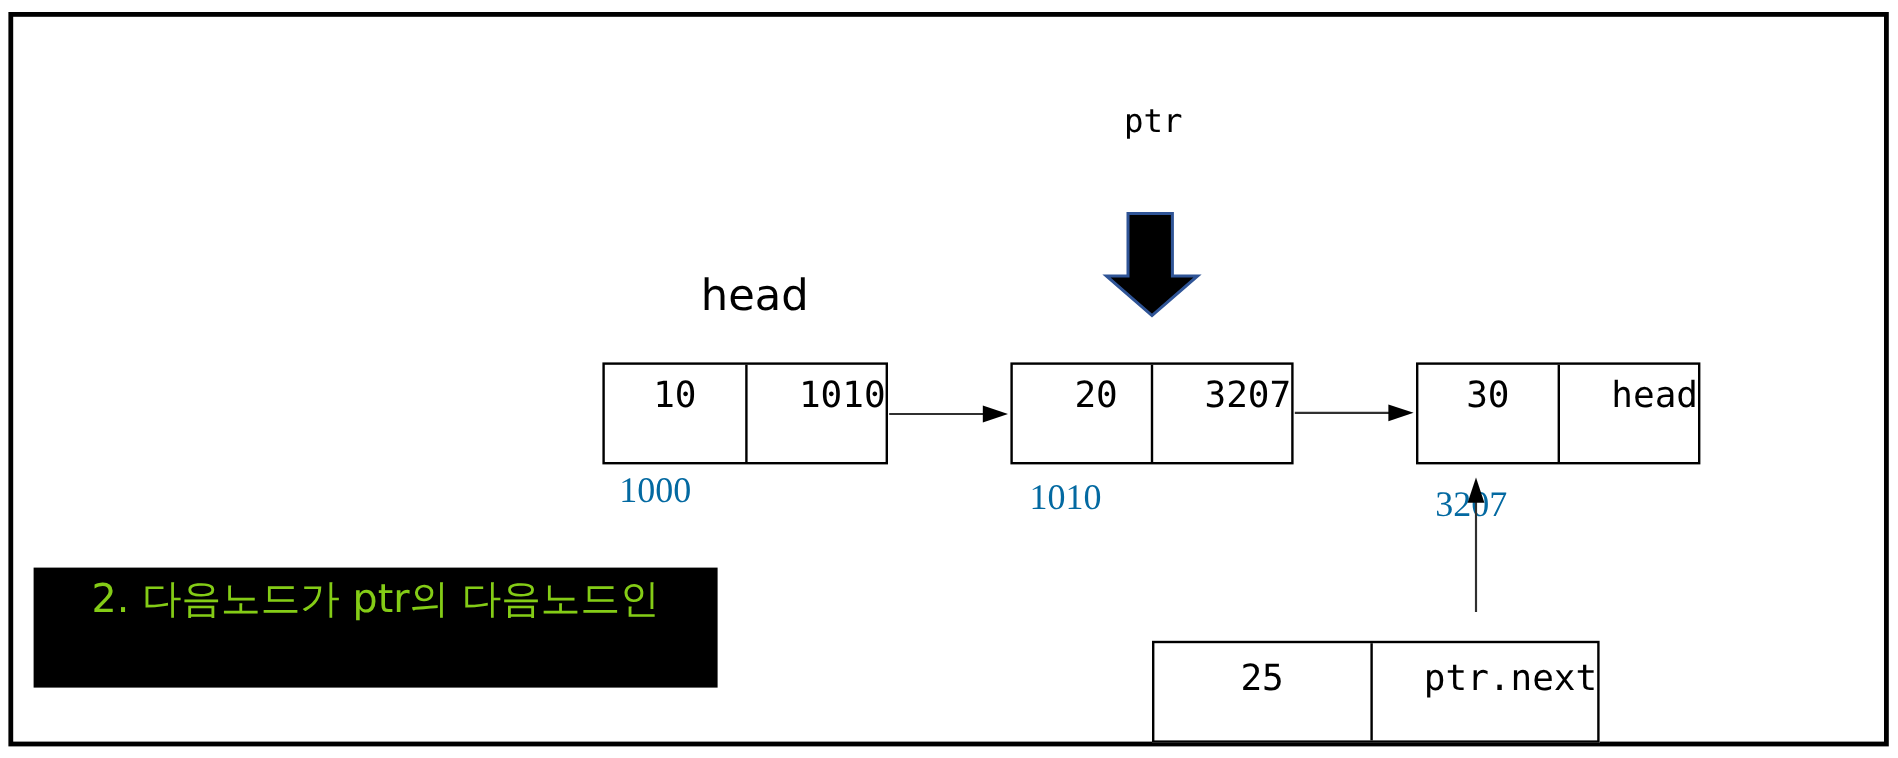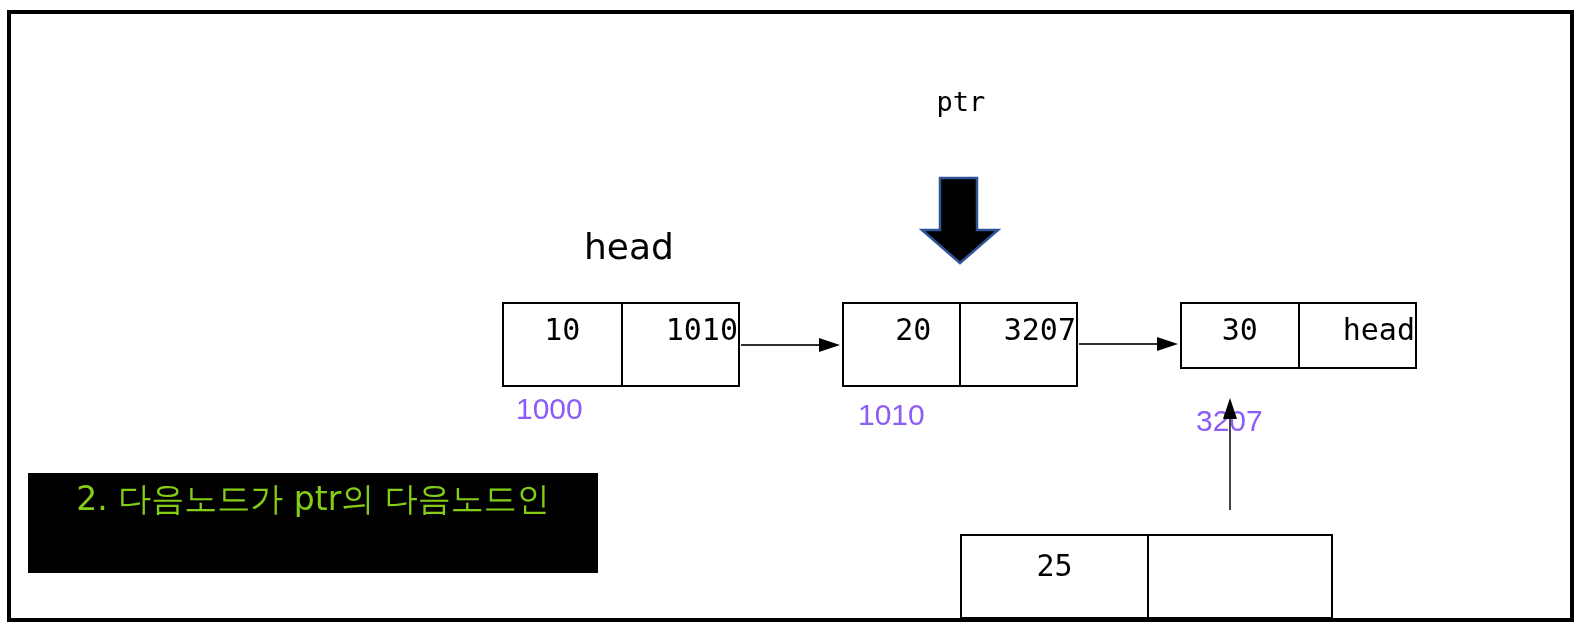--- a/index.html
+++ b/index.html
@@ -48,33 +48,33 @@
     font-family: "DejaVu Sans Mono", "Liberation Mono", monospace;
     color: #000000;
   }
   .node .cell.first { border-right: 2px solid #000000; }
   .node1 { left: 502px; top: 302px; width: 238px; height: 85px; }
   .node1 .cell.first { width: 120px; }
   .node1 .cell.second { flex: 1; }
   .node2 { left: 842px; top: 302px; width: 236px; height: 85px; padding-left: 24px; }
   .node2 .cell.first { width: 116px; }
   .node2 .cell.second { flex: 1; }
-  .node3 { left: 1180px; top: 302px; width: 237px; height: 67px; }
+  .node3 { left: 1180px; top: 302px; width: 237px; height: 85px; }
   .node3 .cell.first { width: 118px; }
   .node3 .cell.second { flex: 1; }
   .newnode { left: 960px; top: 506px; width: 373px; height: 85px; margin-top: 28px; }
   .newnode .cell.first { width: 187px; }
   .newnode .cell.second { flex: 1; }
   .newnode .cell { padding-top: 12px; }
   .highlight { color: #ED7D31; }
   .addr {
     position: absolute;
     font-size: 30px;
-    font-family: Liberation Sans, sans-serif;
-    color: #8b5cf6;
+    font-family: Liberation Serif, serif;
+    color: #0369a1;
   }
   .addr1 { left: 516px; top: 392px; }
   .addr2 { left: 858px; top: 398px; }
   .addr3 { left: 1196px; top: 404px; }
   .caption {
     position: absolute;
     left: 28px; top: 473px;
     width: 570px; height: 100px;
     background: #000000;
     color: #84cc16;
@@ -116,20 +116,21 @@
   <div class="addr addr2">1010</div>
 
   <div class="node node3">
     <div class="cell first">30</div>
     <div class="cell second">head</div>
   </div>
   <div class="addr addr3">3207</div>
 
   <div class="node newnode">
     <div class="cell first">25</div>
+    <div class="cell second highlight">ptr.next</div>
   </div>
 
   <div class="caption">
     <div>2. 다음노드가 ptr의 다음노드인</div>
   </div>
 
   <svg class="overlay" viewBox="0 0 1582 632">
 
     <polygon points="940,178 977,178 977,230 998,230 960,263 922,230 940,230" fill="#000000" stroke="#2F5496" stroke-width="2.5"></polygon>
 

